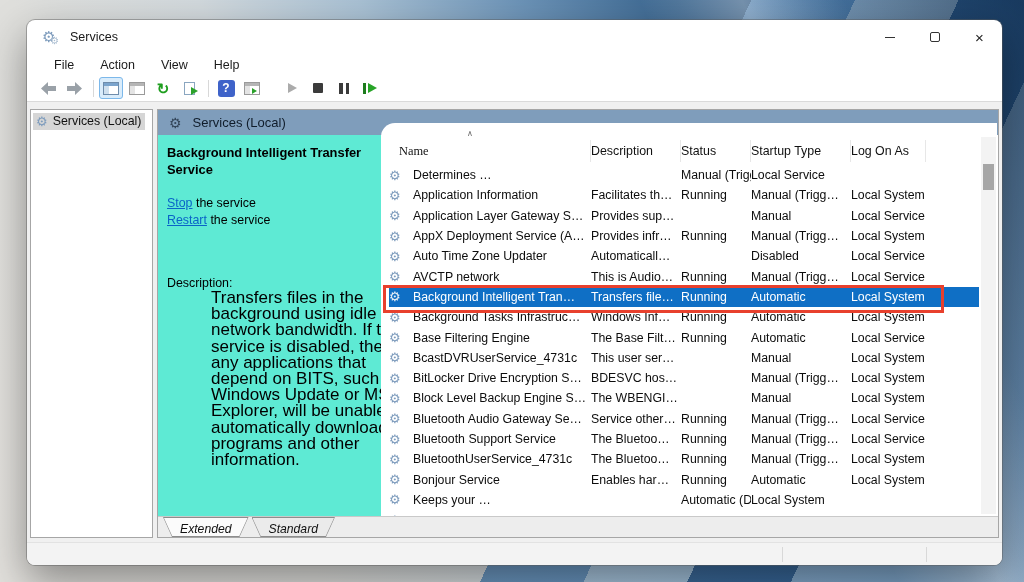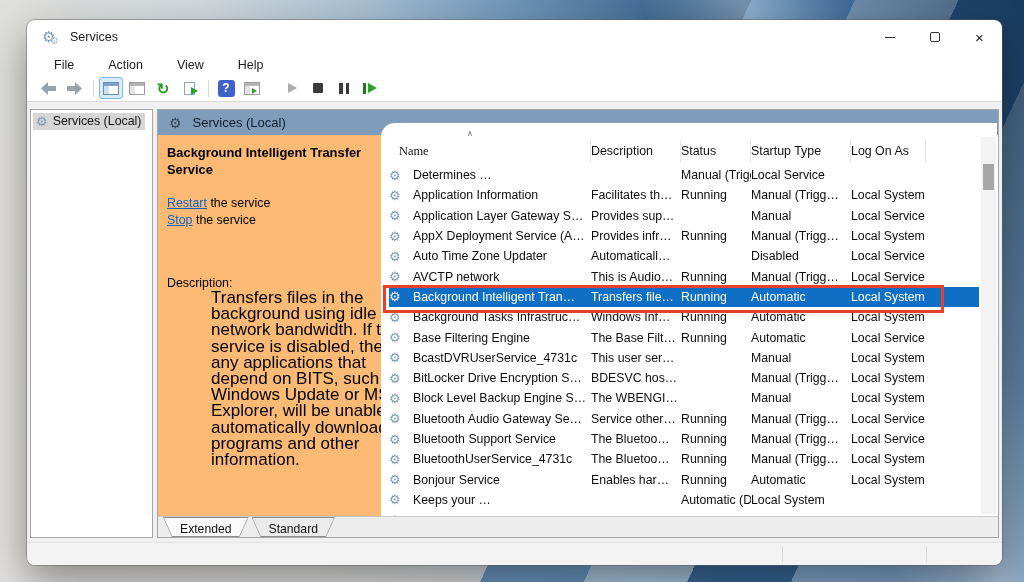--- a/index.html
+++ b/index.html
@@ -29,21 +29,21 @@
   .app-icon { position:relative; width:18px; height:16px; }
   .gear { font-size:15px; line-height:1; color:#7e9cbd; position:absolute; left:0; top:0; }
   .gear.small { font-size:10px; left:8px; top:7px; color:#aabdd1; }
   .title-text { font-size:12.5px; color:#191919; margin-left:10px; }
   .win-controls { position:absolute; right:0; top:0; height:34px; display:flex; }
   .win-btn { width:45px; height:34px; display:flex; align-items:center; justify-content:center; font-size:13px; color:#222; cursor:default; }
   .win-btn.min span { display:block; width:10px; height:1px; background:#333; }
   .win-btn.max span { display:block; width:10px; height:10px; border:1.2px solid #333; border-radius:2px; }
   .win-btn.close { font-size:15px; }
 
-  .menubar { height:21px; display:flex; align-items:center; padding-left:27px; gap:12px; }
+  .menubar { height:21px; display:flex; align-items:center; padding-left:27px; gap:4px; }
   .menu-item { font-size:12.5px; color:#1b1b1b; padding:2px 11px; }
   .menu-item:first-child { padding-left:0; }
 
   .toolbar { height:27px; display:flex; align-items:center; padding-left:9px; border-bottom:1px solid #dadada; }
   .tbtn { min-width:24px; height:22px; display:flex; align-items:center; justify-content:center; margin-right:2px; }
   .tsep { width:1px; height:17px; background:#d8d8d8; margin:0 5px; }
   .arrow-ico svg { display:block; }
   .tool-active { background:#d9ecfb; border:1px solid #7cb8ea; border-radius:3px; }
   .win-ico { width:16px; height:13px; border:1px solid #6e8cab; background:#fff; position:relative; display:block; }
   .win-ico::before { content:""; position:absolute; left:0; right:0; top:0; height:3px; background:#7aa4cd; }
@@ -74,21 +74,21 @@
   .tree-panel { position:absolute; left:3px; top:7px; width:123px; bottom:4px; background:#fff; border:1px solid #a6a6a6; padding:3px 2px; }
   .tree-item { display:flex; align-items:center; gap:5px; background:#d6d6d6; padding:1px 4px 2px 3px; width:fit-content; }
   .tree-item .gear-s { font-size:13px; line-height:1; color:#7e9cbd; position:static; }
   .tree-item span.lbl { font-size:12.4px; color:#111; white-space:nowrap; }
 
   .main-panel { position:absolute; left:130px; top:7px; right:3px; bottom:4px; background:#fff; border:1px solid #a6a6a6; overflow:hidden; }
   .strip { height:25px; background:#7f9dbb; display:flex; align-items:center; padding-left:11px; gap:11px; }
   .strip .gear-s { font-size:14px; line-height:1; color:#34465a; position:static; }
   .strip-label { font-size:13px; color:#101d2b; }
 
-  .desc-pane { position:absolute; left:0; top:25px; width:223px; bottom:21px; background:#fdba74; padding:10px 10px 0 9px; }
+  .desc-pane { position:absolute; left:0; top:25px; width:223px; bottom:21px; background:#5eead4; padding:10px 10px 0 9px; }
   .svc-title { font-size:12.9px; font-weight:bold; color:#000; line-height:1.28; }
   .svc-actions { margin-top:17px; font-size:12.4px; line-height:16.5px; color:#000; }
   .svc-actions a { color:#0a64c8; text-decoration:underline; }
   .desc-label { margin-top:48px; font-size:12.4px; color:#000; }
   .desc-text { font-size:17px; line-height:16.2px; color:#000; width:204px;margin-left:44px; }
 
   .list-box { position:absolute; left:223px; top:13px; right:1px; bottom:21px; background:#fff; border-top-left-radius:14px; overflow:hidden; }
   .sort-caret { position:absolute; top:6px; left:86px; font-size:8px; color:#666; }
   .lheader { position:absolute; left:8px; right:18px; top:16px; height:24px; display:grid;
     grid-template-columns:202px 90px 70px 100px 75px 1fr; align-items:center; }
@@ -106,21 +106,21 @@
   .red-box { position:absolute; left:2px; top:162px; width:561px; height:28px; border:3px solid #e8402d; pointer-events:none; z-index:5; }
 
   .scrollbar { position:absolute; top:14px; bottom:2px; right:1px; width:15px; background:#f3f3f3; }
   .scroll-thumb { position:absolute; top:27px; left:2px; right:2px; height:26px; background:#a6a6a6; }
 
   .tab-strip { position:absolute; left:0; right:0; bottom:0; height:21px; background:#ededed; border-top:1px solid #c9c9c9; display:flex; padding-left:5px; }
   .tab { position:relative; height:20px; padding:2px 17px 0; margin-right:3px; }
   .tab-bg { position:absolute; inset:0; background:#8d8d8d; clip-path:polygon(0 0,100% 0,calc(100% - 9px) 100%,9px 100%); }
   .tab-bg::after { content:""; position:absolute; inset:1px; background:#fbfbfb; clip-path:polygon(0 0,100% 0,calc(100% - 8.2px) 100%,8.2px 100%); }
   .tab.inactive .tab-bg::after { background:#ebebeb; }
-  .tab-label { position:relative; font-size:12.2px; color:#111; z-index:1; }
+  .tab-label { position:relative; font-size:12.2px; color:#111; z-index:1;font-style:italic; }
 
   .statusbar { position:absolute; left:0; right:0; bottom:0; height:23px; background:#f3f3f3; border-top:1px solid #e2e2e2; }
   .status-div { position:absolute; top:4px; width:1px; height:15px; background:#d8d8d8; }
   .status-div.d1 { right:219px; }
   .status-div.d2 { right:75px; }
 </style>
 </head>
 <body>
 
 <div class="window">
@@ -217,22 +217,22 @@
 
     <div class="main-panel">
       <div class="strip">
         <span class="gear-s gear">⚙</span>
         <span class="strip-label">Services (Local)</span>
       </div>
 
       <div class="desc-pane">
         <div class="svc-title">Background Intelligent Transfer Service</div>
         <div class="svc-actions" id="svcActions">
+            <div><a href="#">Stop</a> the service</div>
             <div><a href="#">Restart</a> the service</div>
-            <div><a href="#">Stop</a> the service</div>
           </div>
         <div class="desc-label">Description:</div>
         <div class="desc-text">Transfers files in the background using idle network bandwidth. If the service is disabled, then any applications that depend on BITS, such as Windows Update or MSN Explorer, will be unable to automatically download programs and other information.</div>
       </div>
 
       <div class="list-box">
         <span class="sort-caret">∧</span>
         <div class="lheader" id="listHeader">
             <div class="hcell first">Name</div>
             <div class="hcell">Description</div>

